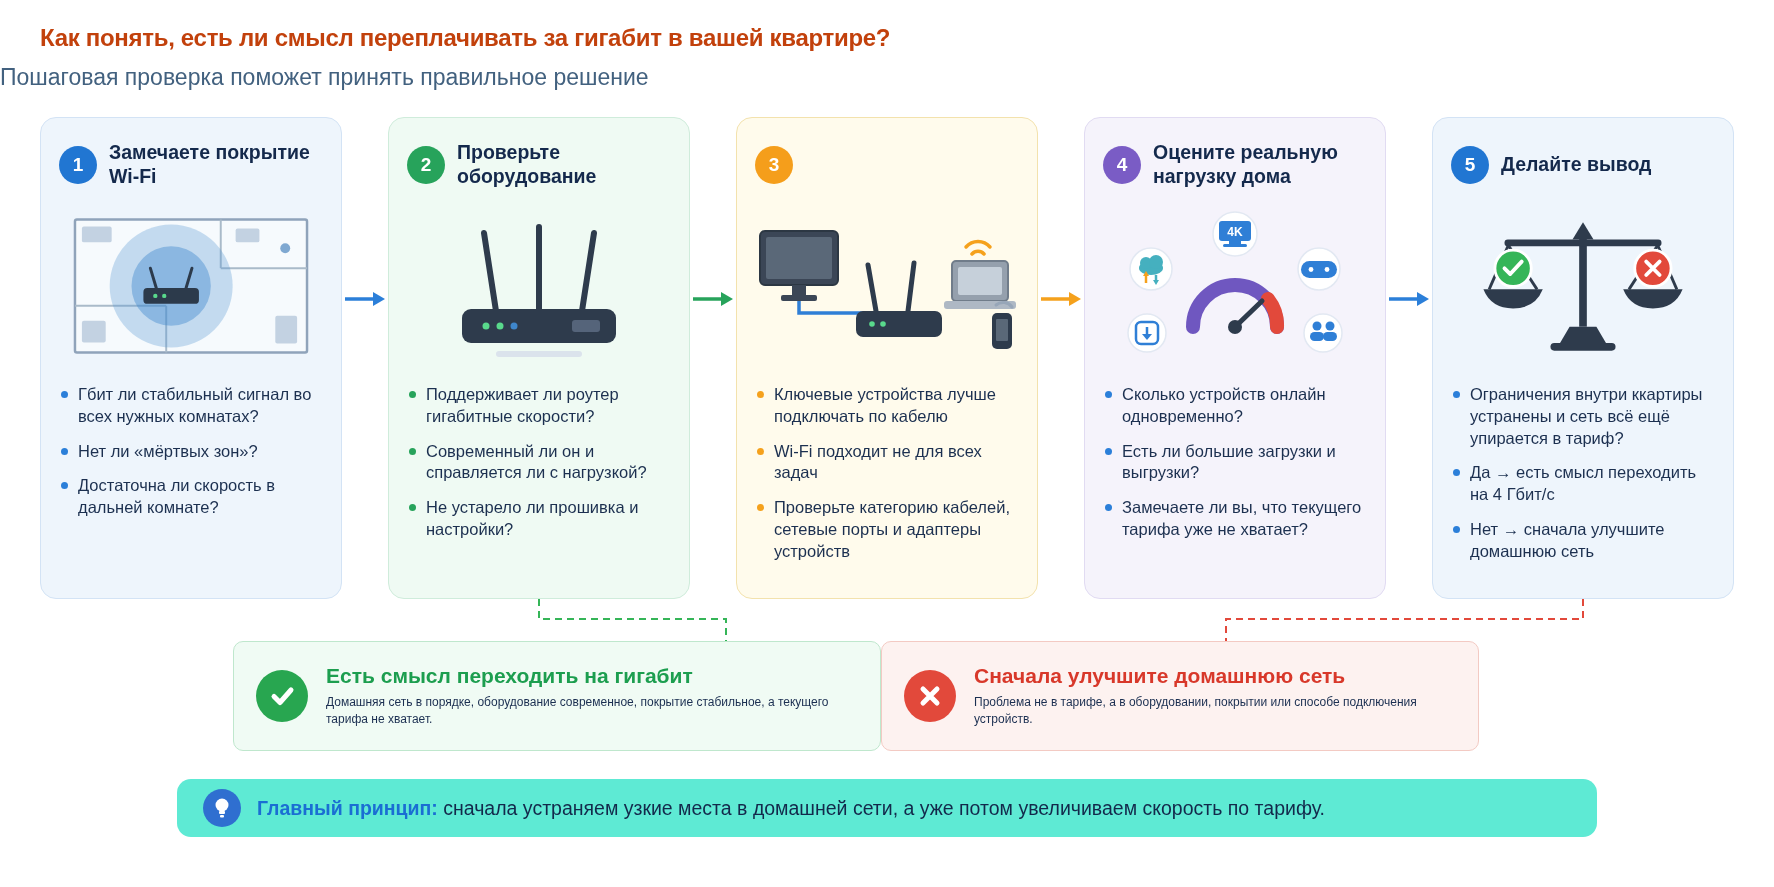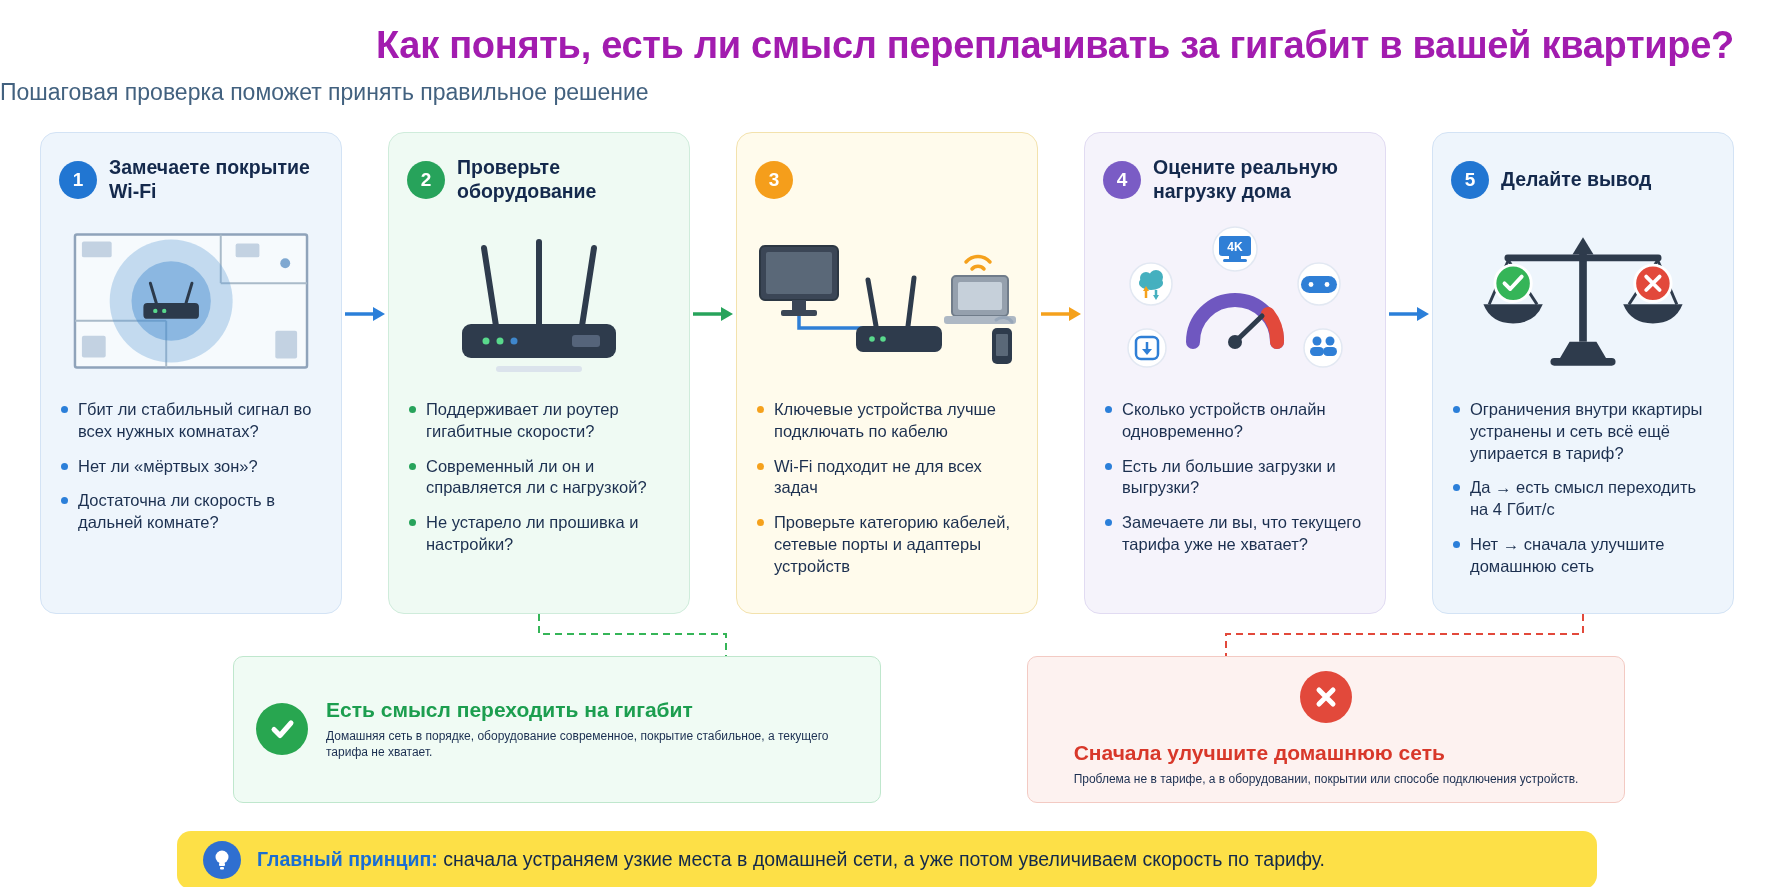--- a/index.html
+++ b/index.html
@@ -5,22 +5,22 @@
   * { box-sizing: border-box; }
   html,body { margin:0; padding:0; }
   body {
     width:1774px; height:887px; background:#ffffff;
     font-family:"Liberation Sans", sans-serif; color:#1c3050;
     overflow:hidden; position:relative;
   }
   .page { width:1774px; height:887px; position:relative; }
 
   h1.title {
-    margin:24px 40px 0; text-align:right;
-    font-size:38px; font-weight:700; color:#a21caf; letter-spacing:-0.3px;
+    margin:24px 40px 0; text-align:left;
+    font-size:24px; font-weight:700; color:#c2410c; letter-spacing:-0.3px;
   }
   p.subtitle {
     margin:12px 0 0; text-align:left;
     font-size:23px; color:#42617f; font-weight:400;
   }
 
   .steps { display:flex; align-items:stretch; padding:0 40px; margin-top:26px; }
   .card {
     flex:1 1 0; border-radius:16px; padding:20px 18px 14px;
     min-height:482px; display:flex; flex-direction:column;
@@ -58,34 +58,34 @@
 
   .connectors { position:relative; height:42px; margin:0 40px; }
   .connectors svg { position:absolute; left:0; top:0; }
 
   .outcomes { display:flex; padding-left:233px; align-items:stretch; }
   .outcome {
     border-radius:10px; padding:14px 22px; display:flex; gap:18px; align-items:center;
     min-height:110px;
   }
   .outcome.pos { width:648px; background:#f0fbf4; border:1.5px solid #bfe7cd; }
-  .outcome.neg { width:598px; margin-left:146px; background:#fdf2f0; border:1.5px solid #f3cac3;flex-direction:column; }
+  .outcome.neg { width:598px; background:#fdf2f0; border:1.5px solid #f3cac3; }
   .oicon {
     width:52px; height:52px; border-radius:50%; flex:0 0 52px;
     display:flex; align-items:center; justify-content:center;
   }
   .oicon.green { background:#28a650; }
   .oicon.red   { background:#e2493b; }
   .outcome h3 { margin:0 0 6px; font-size:21px; font-weight:700; }
   .outcome.pos h3 { color:#1c9e4f; }
   .outcome.neg h3 { color:#d8382a; }
   .outcome p { margin:0; font-size:12px; color:#1b2f51; line-height:1.4; }
 
   .principle {
-    width:1420px; margin:28px auto 0; background:#fde047; border-radius:14px;
+    width:1420px; margin:28px auto 0; background:#5eead4; border-radius:14px;
     display:flex; align-items:center; gap:16px; padding:10px 26px;
   }
   .bulb {
     width:38px; height:38px; border-radius:50%; background:#2f6fd0; flex:0 0 38px;
     display:flex; align-items:center; justify-content:center;
   }
   .principle p { margin:0; font-size:19.5px; color:#13294b; }
   .plabel { font-weight:700; color:#1a6ed3; }
 </style>
 </head>

